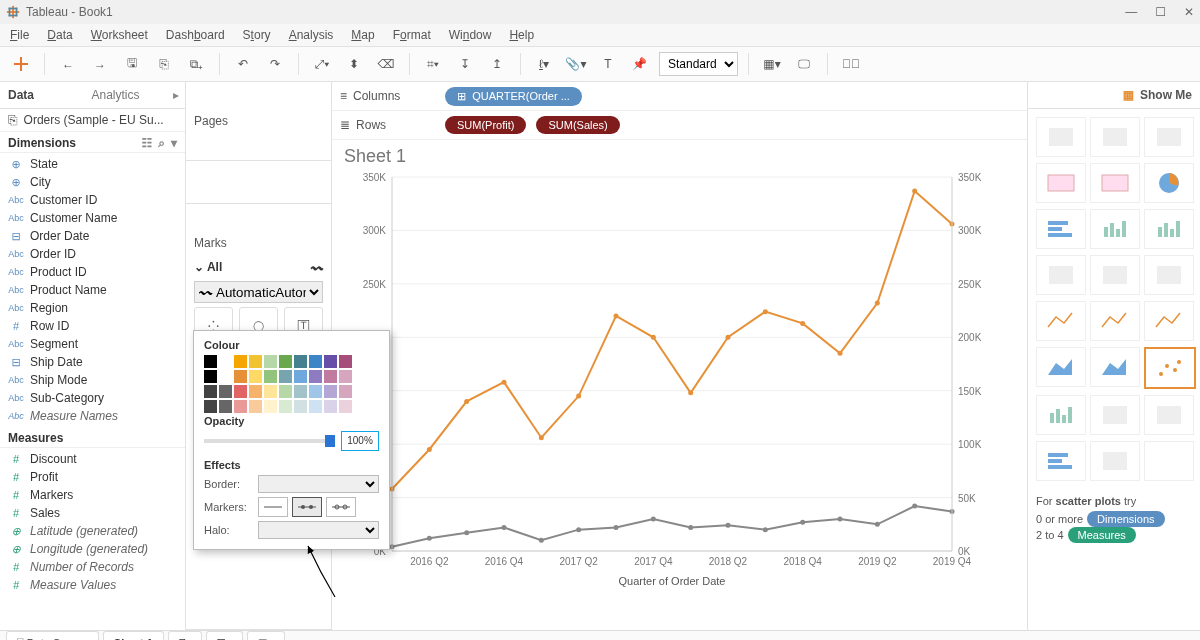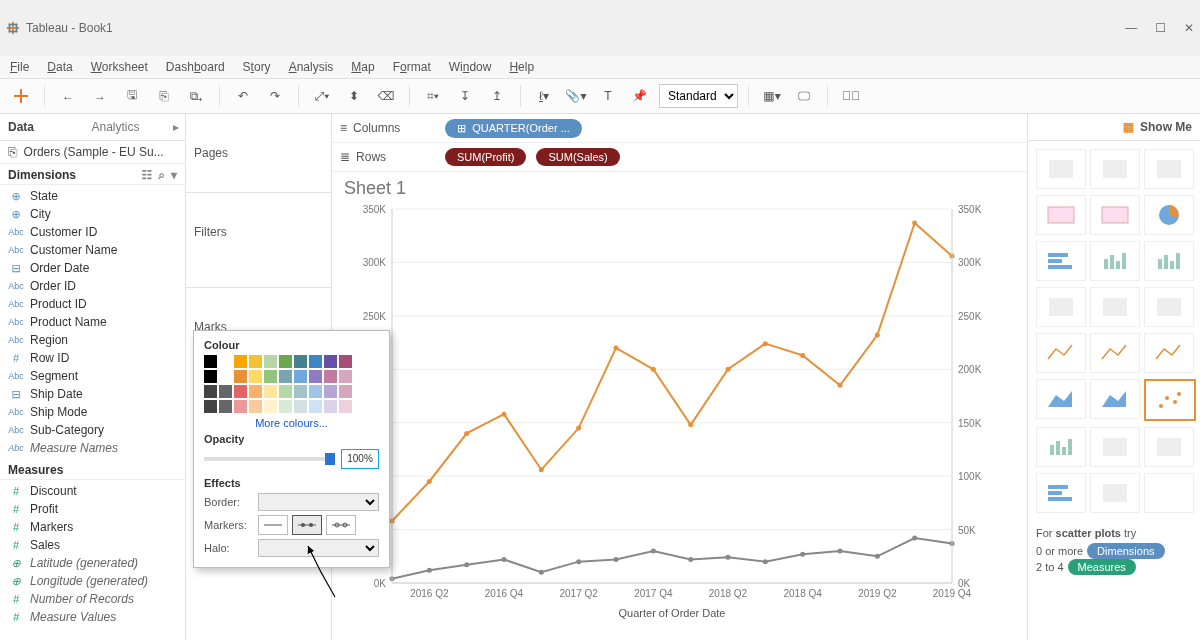--- a/index.html
+++ b/index.html
@@ -1,16 +1,16 @@
 <!DOCTYPE html>
 <html><head>
 <meta charset="utf-8">
 <style>
   html, body { margin:0; padding:0; font-family: "Segoe UI", Arial, sans-serif; font-size:12px; color:#333; background:#fff; width:1200px; }
-  .titlebar { height:24px; background:#f0f0f0; display:flex; align-items:center; padding:16px 6px; justify-content:space-between; }
+  .titlebar { height:24px; background:#f0f0f0; display:flex; align-items:center; padding:0 6px; justify-content:space-between; }
   .titlebar .left { display:flex; align-items:center; gap:6px; }
   .titlebar .icon { width:14px; height:14px; }
   .titlebar .title { color:#666; }
   .winbtns { display:flex; gap:18px; color:#666; }
   .menubar { height:22px; background:#f7f7f7; display:flex; align-items:center; gap:18px; padding:0 10px; color:#555; border-bottom:1px solid #e1e1e1; }
   .menubar span { cursor:default; }
   .menubar span u { text-decoration:underline; }
   .toolbar { height:34px; background:#fbfbfb; border-bottom:1px solid #e1e1e1; display:flex; align-items:center; padding:0 8px; gap:6px; }
   .tbtn { width:26px; height:26px; display:inline-flex; align-items:center; justify-content:center; color:#555; border-radius:3px; }
   .vsep { width:1px; height:22px; background:#e0e0e0; margin:0 4px; }
@@ -267,21 +267,20 @@
         </div>
       </div>
   </div>
 
   <div class="midcol">
     <div class="card">
         <div class="card-h">Pages</div>
         <div class="card-body" style="height:14px"></div>
       </div>
     <div class="card">
-        <div class="card-h">Filters</div>
         <div class="card-body" style="height:30px"></div>
       </div>
     <div class="card" style="flex:1">
       <div class="card-h">Marks</div>
       <div class="marks-all">
         <span>⌄ <span>All</span></span>
         <span>〰</span>
       </div>
       <div class="marktype"><select><option>〰 <span>Automatic</span>Automatic</option></select></div>
       <div class="markbtns">
@@ -584,21 +583,20 @@
       <div class="sw" style="background:#666666"></div>
       <div class="sw" style="background:#ea9999"></div>
       <div class="sw" style="background:#f9cb9c"></div>
       <div class="sw" style="background:#fff2cc"></div>
       <div class="sw" style="background:#d9ead3"></div>
       <div class="sw" style="background:#d0e0e3"></div>
       <div class="sw" style="background:#cfe2f3"></div>
       <div class="sw" style="background:#d9d2e9"></div>
       <div class="sw" style="background:#ead1dc"></div>
     </div>
-  <div class="more">More colours...</div>
   <h5>Opacity</h5>
   <div class="slider">
     <div class="track">
         <div class="handle"></div>
       </div>
     <div class="pctbox">100%</div>
   </div>
   <h5 style="margin-top:8px">Effects</h5>
   <div class="eff-grid">
     <span>Border:</span>

